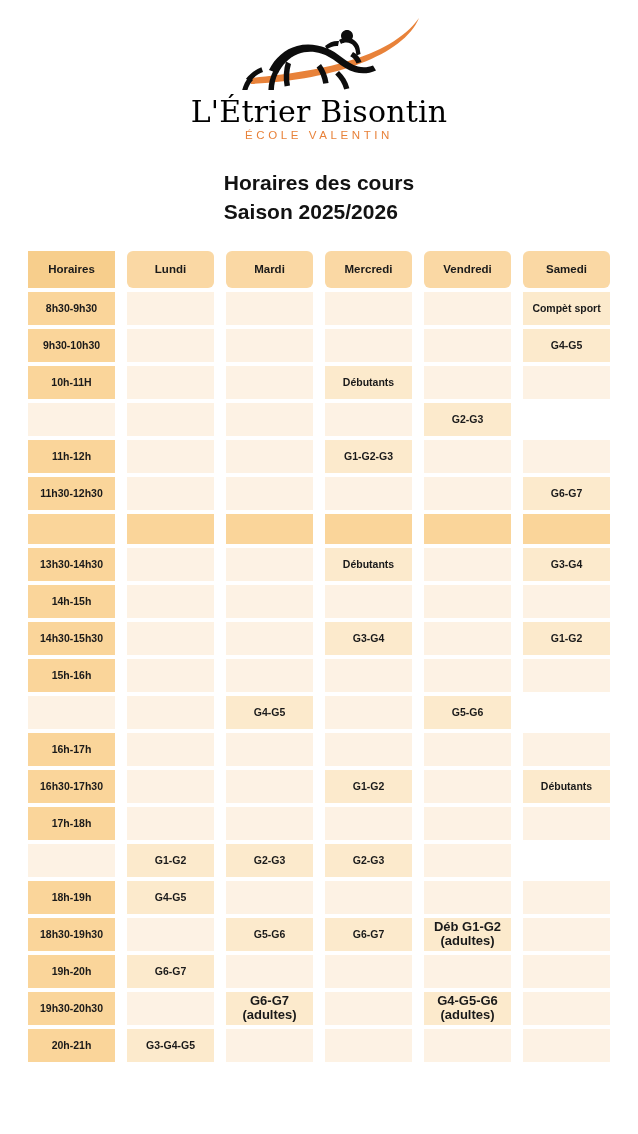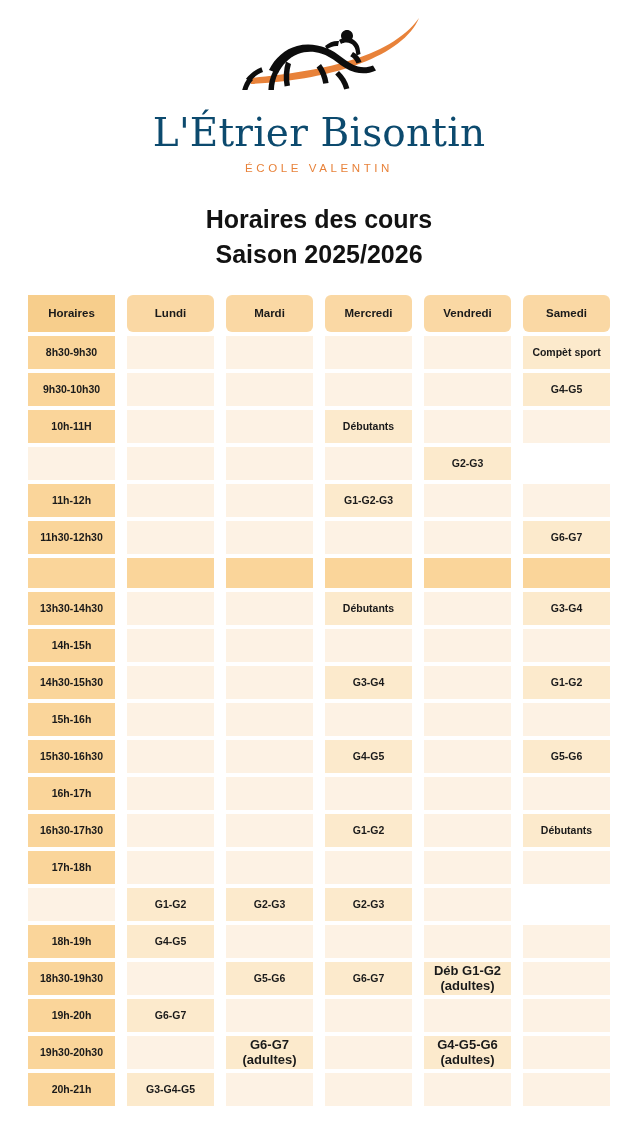--- a/index.html
+++ b/index.html
@@ -30,41 +30,39 @@
   .logo-mark {
     width: 240px;
     height: 72px;
     position: relative;
   }
 
   .logo-mark svg { display: block; width: 100%; height: 100%; }
 
   .logo-wordmark {
     font-family: "DejaVu Serif", "Liberation Serif", serif;
-    font-size: 39px;
+    font-size: 30px;
     font-weight: 400;
     letter-spacing: 0.2px;
-    color: #0c4a6e;
-    margin-top: 20px;
+    color: #000000;
+    margin-top: 4px;
     white-space: nowrap;
   }
 
   .logo-sub {
     font-size: 11.5px;
     letter-spacing: 3.6px;
     color: #E8823A;
-    margin-top: 7px;
     white-space: nowrap;
   }
 
   
   .page-title {
     margin-top: 28px;
-    text-align: center;
-    font-size: 25px;
+    font-size: 21px;
     font-weight: bold;
     line-height: 1.38;
     color: #121212;
   }
 
   
   .schedule {
     margin-top: 24px;
     width: 582px;
     display: flex;
@@ -232,21 +230,20 @@
     </div>
     <div class="row">
       <div class="cell time">15h-16h</div>
       <div class="cell empty"></div>
       <div class="cell empty"></div>
       <div class="cell empty"></div>
       <div class="cell empty"></div>
       <div class="cell empty"></div>
     </div>
     <div class="row">
-      <div class="cell time">15h30-16h30</div>
       <div class="cell empty"></div>
       <div class="cell empty"></div>
       <div class="cell filled">G4-G5</div>
       <div class="cell empty"></div>
       <div class="cell filled">G5-G6</div>
     </div>
     <div class="row">
       <div class="cell time">16h-17h</div>
       <div class="cell empty"></div>
       <div class="cell empty"></div>

